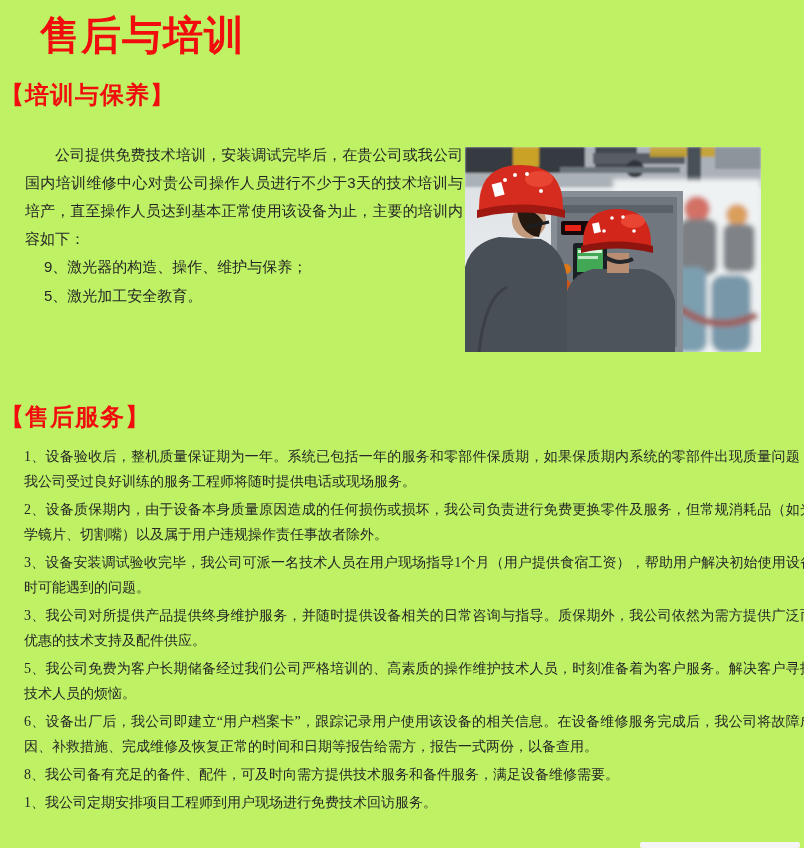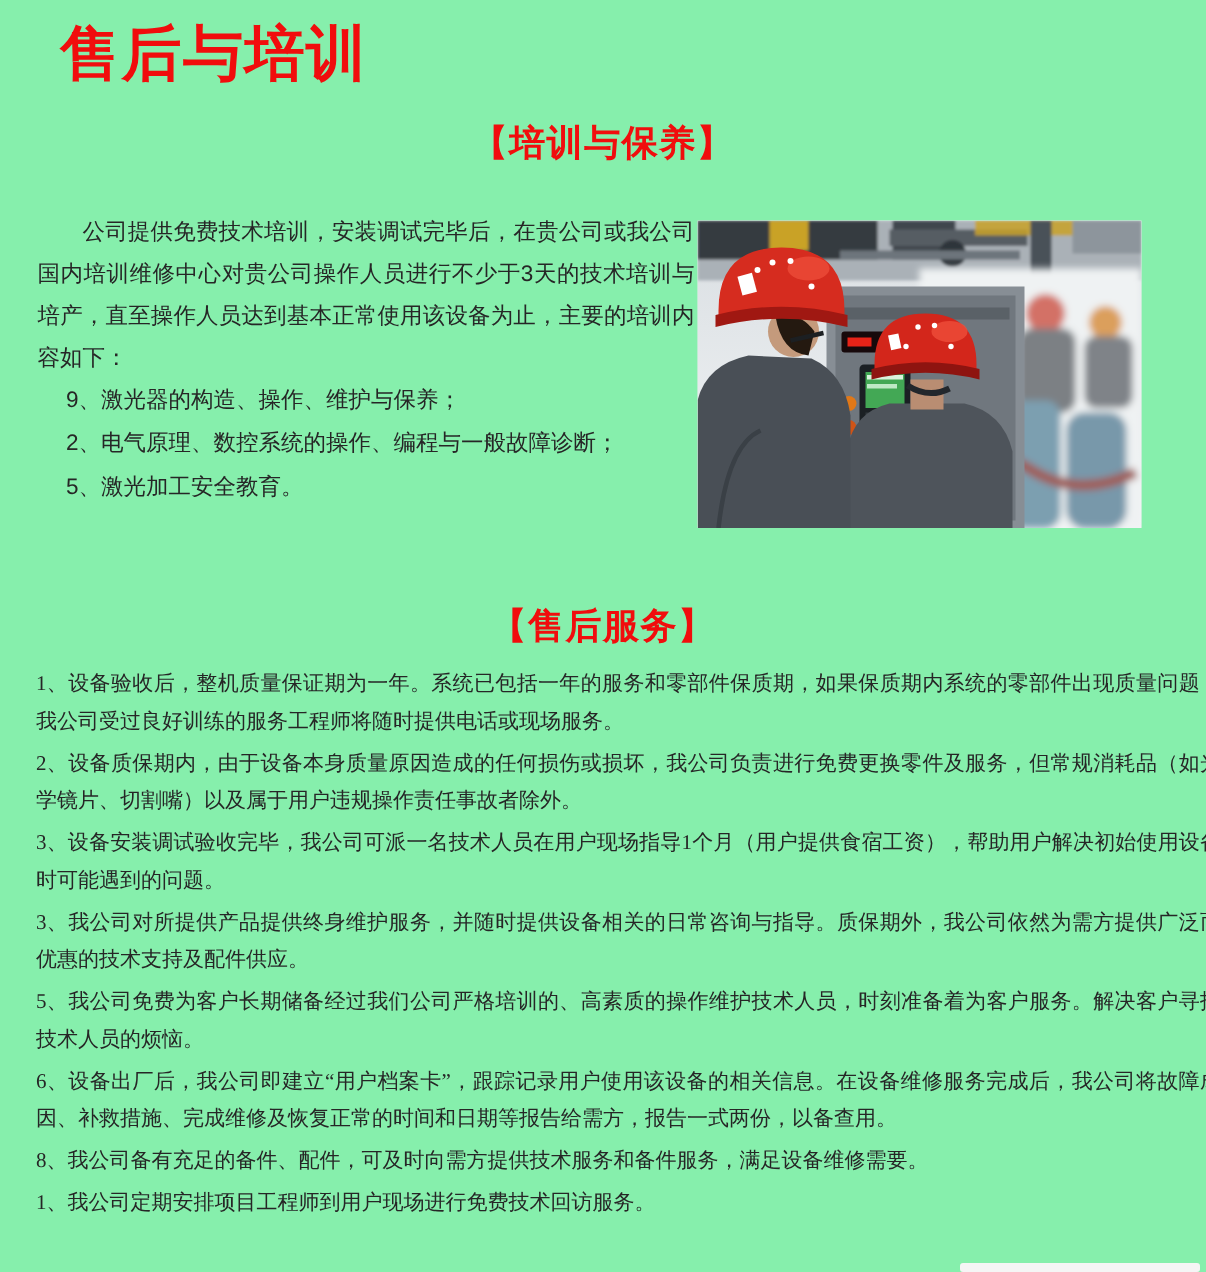--- a/index.html
+++ b/index.html
@@ -4,38 +4,38 @@
 <style>
   :root{
     --red:#f10d0d;
     --text:#262626;
   }
   *{box-sizing:border-box;}
   html,body{margin:0;padding:0;background:#fff;}
   .page{
     position:relative;
     width:804px;height:848px;
-    background:#86efac;
+    background:#bef264;
     overflow:hidden;
     font-family:"Liberation Sans","DejaVu Sans",sans-serif;
     color:var(--text);
   }
   .header{
     position:absolute;top:8px;left:40px;
     display:flex;align-items:baseline;gap:12px;white-space:nowrap;
   }
   .title-cn{
     font-size:40px;font-weight:bold;color:var(--red);letter-spacing:1px;
   }
   .title-en{
     font-size:21px;color:#3d3d3d;
   }
   .section-heading{
     position:absolute;left:0;width:100%;
-    text-align:center;font-size:24px;font-weight:bold;color:var(--red);
+    font-size:24px;font-weight:bold;color:var(--red);
     letter-spacing:1px;
   }
   #heading-training{top:79px;}
   #heading-service{top:401px;}
   .intro{
     position:absolute;top:141px;left:25px;width:438px;
     font-size:15px;line-height:28px;text-indent:2em;margin:0;
     text-align:justify;
   }
   .list-title{
@@ -76,21 +76,20 @@
     <span class="title-cn">售后与培训</span>
   </div>
 
   <div class="section-heading" id="heading-training">【培训与保养】</div>
 
   <p class="intro">公司提供免费技术培训，安装调试完毕后，在贵公司或我公司国内培训维修中心对贵公司操作人员进行不少于3天的技术培训与培产，直至操作人员达到基本正常使用该设备为止，主要的培训内容如下：</p>
 
 
   <ul class="training-list">
     <li>9、激光器的构造、操作、维护与保养；</li>
-    <li>2、电气原理、数控系统的操作、编程与一般故障诊断；</li>
     <li>5、激光加工安全教育。</li>
   </ul>
 
   <div class="photo">
     <svg viewBox="0 0 296 205" width="296" height="205" xmlns="http://www.w3.org/2000/svg">
       <defs>
         <linearGradient id="gBg" x1="0" y1="0" x2="0" y2="1">
           <stop offset="0" stop-color="#d9dee2"></stop>
           <stop offset="1" stop-color="#f3f5f6"></stop>
         </linearGradient>

